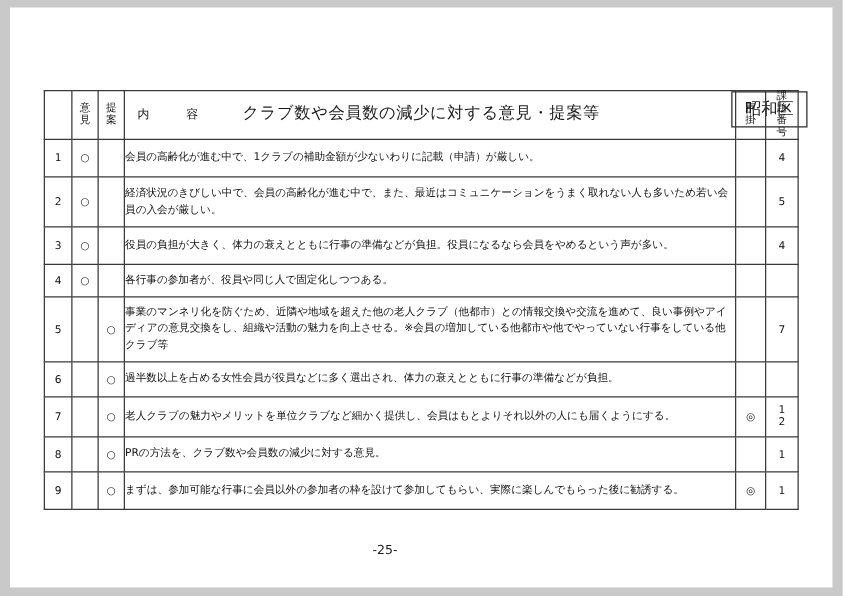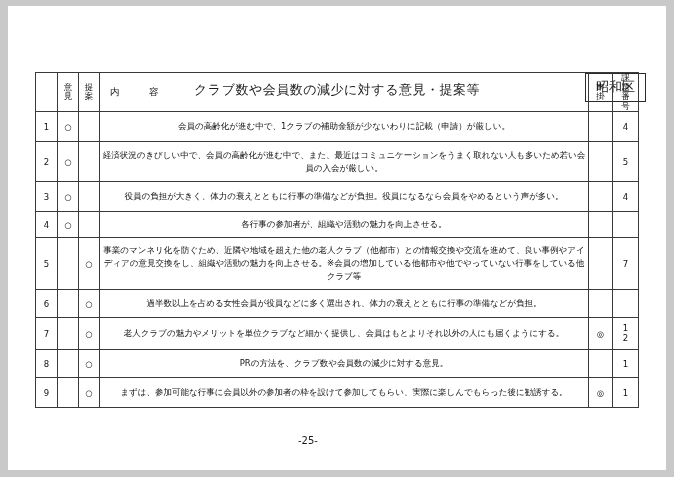--- a/index.html
+++ b/index.html
@@ -68,21 +68,21 @@
     border: 1px solid #3a3a3a;
     font-weight: normal;
     font-size: 8.5px;
     color: #111;
     padding: 0;
     vertical-align: middle;
   }
   .col-no     { width: 22px; text-align: center; }
   .col-iken   { width: 21px; text-align: center; }
   .col-teian  { width: 21px; text-align: center; }
-  .col-naiyo  { padding: 3px 6px 3px 8px; line-height: 1.55; text-align: center; }
+  .col-naiyo  { padding: 3px 6px 3px 8px; line-height: 1.55; text-align: left; }
   .col-kokake { width: 24px; text-align: center; }
   .col-kadai  { width: 26px; text-align: center; }
 
   thead td {
     text-align: center;
     height: 30px;
     font-size: 8.5px;
     line-height: 1.15;
   }
   .hdr-naiyo {
@@ -171,21 +171,21 @@
           <td class="col-iken circle">○</td>
           <td class="col-teian circle"></td>
           <td class="col-naiyo">役員の負担が大きく、体力の衰えとともに行事の準備などが負担。役員になるなら会員をやめるという声が多い。</td>
           <td class="col-kokake dbl-circle"></td>
           <td class="col-kadai">4</td>
         </tr>
         <tr style="height:26px">
           <td class="col-no">4</td>
           <td class="col-iken circle">○</td>
           <td class="col-teian circle"></td>
-          <td class="col-naiyo">各行事の参加者が、組織や活動の魅力を向上させる。</td>
+          <td class="col-naiyo">各行事の参加者が、役員や同じ人で固定化しつつある。</td>
           <td class="col-kokake dbl-circle"></td>
           <td class="col-kadai"></td>
         </tr>
         <tr style="height:52px">
           <td class="col-no">5</td>
           <td class="col-iken circle"></td>
           <td class="col-teian circle">○</td>
           <td class="col-naiyo">事業のマンネリ化を防ぐため、近隣や地域を超えた他の老人クラブ（他都市）との情報交換や交流を進めて、良い事例やアイディアの意見交換をし、組織や活動の魅力を向上させる。※会員の増加している他都市や他でやっていない行事をしている他クラブ等</td>
           <td class="col-kokake dbl-circle"></td>
           <td class="col-kadai">7</td>

